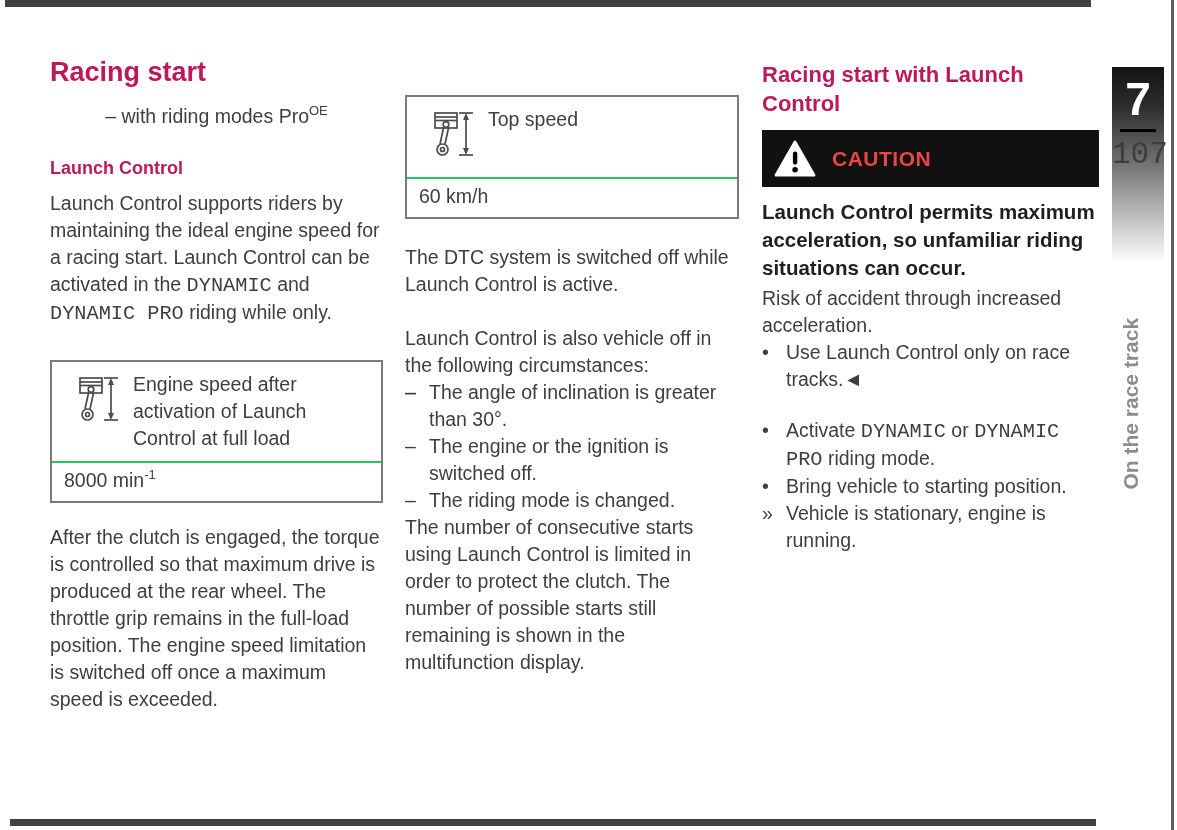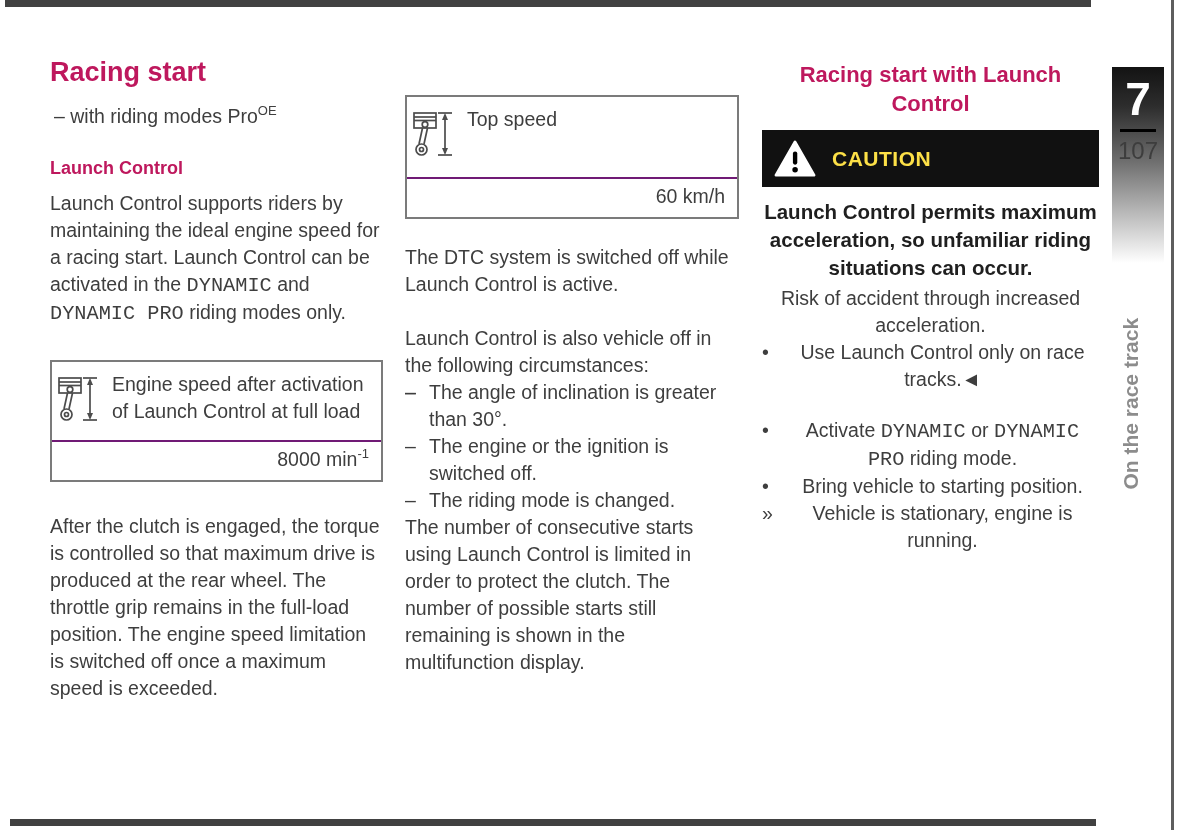--- a/index.html
+++ b/index.html
@@ -7,52 +7,52 @@
         font-family:"Liberation Sans",sans-serif;color:#3e3e3e;}
   .topbar{position:absolute;left:5px;top:0;width:1086px;height:7px;background:#414141;}
   .bottombar{position:absolute;left:10px;top:819px;width:1086px;height:7px;background:#414141;}
   .rightline{position:absolute;left:1171px;top:0;width:3px;height:830px;background:#5e5e5e;}
 
   
   .tab{position:absolute;left:1112px;top:67px;width:52px;height:196px;text-align:center;
        background:linear-gradient(180deg,#131313 0%,#2d2d2d 20%,#6e6e6e 48%,#b2b2b2 72%,#ffffff 100%);}
   .tab .num{color:#ffffff;font-weight:bold;font-size:46px;line-height:1;padding-top:9px;}
   .tab .rule{width:36px;height:3px;background:#000;margin:7px auto 5px;}
-  .tab .pagenum{color:#3d3d3d;font-size:24px;font-weight:normal;}
+  .tab .pagenum{color:#3d3d3d;font-size:31px;font-weight:normal;font-family:Liberation Mono, monospace;}
 
   .sidelabel{position:absolute;left:1016px;top:357px;width:235px;height:30px;
              transform:rotate(-90deg);font-weight:bold;font-size:21px;color:#8c8c8c;
              text-align:left;white-space:nowrap;}
 
   .col{position:absolute;font-size:19.5px;line-height:27px;}
   .col1{left:50px;top:57px;width:333px;}
   .col2{left:405px;top:95px;width:334px;}
-  .col3{left:762px;top:60px;width:337px;text-align:center;}
+  .col3{left:762px;top:60px;width:337px;}
 
   h1,h2{color:#be185d;margin:0;}
   .h-main{font-size:27px;line-height:30px;margin-bottom:16px;}
   .h-sub{font-size:18px;line-height:26px;margin-bottom:9px;}
   .h-col3{font-size:22px;line-height:29px;margin-bottom:12px;}
-  .subtitle{margin:0 4px 25px;}
+  .subtitle{margin:0 4px 25px;text-align:center;}
   p{margin:0;}
   sup{font-size:13px;line-height:0;position:relative;top:-1px;}
   .mono{font-family:"Liberation Mono","DejaVu Sans Mono",monospace;font-size:1.04em;}
 
   .infobox{border:2px solid #7b7b7b;}
-  .infobox .toprow{padding:9px 11px 9px 3px;overflow:hidden;min-height:60px;}
+  .infobox .toprow{padding:9px 11px 9px 24px;overflow:hidden;min-height:60px;}
   .infobox .piston{float:left;margin:1px 10px 2px 1px;}
-  .infobox .valuerow{border-top:2px solid #701a75;padding:4px 12px 7px;text-align:right;}
+  .infobox .valuerow{border-top:2px solid #22c55e;padding:4px 12px 7px;}
   .mt-box1{margin-top:33px;}
-  .mt-para{margin-top:31px;}
+  .mt-para{margin-top:21px;}
   .box2 .toprow{min-height:62px;}
 
   .dash-item,.bullet-item{position:relative;padding-left:24px;}
   .dash-item .mk,.bullet-item .mk{position:absolute;left:0;top:0;}
 
-  .caution{background:#111;color:#fde047;display:flex;align-items:center;gap:16px;
+  .caution{background:#111;color:#ef4444;display:flex;align-items:center;gap:16px;
            padding:8px 12px;height:41px;}
   .caution .cap{font-size:21px;font-weight:bold;letter-spacing:.5px;}
   .warnbold{font-weight:bold;color:#1f1f1f;font-size:20.5px;line-height:28px;margin-top:11px;}
   .risk{margin-top:3px;}
   .gap-before{margin-top:24px;}
   svg{display:block;}
 </style>
 </head>
 <body>
 
@@ -67,21 +67,21 @@
     <div class="rule"></div>
     <div class="pagenum">107</div>
   </div>
 
   <div class="sidelabel">On the race track</div>
 
   <div class="col col1">
     <h1 class="h-main">Racing start</h1>
     <p class="subtitle"><span>– with riding modes Pro</span><sup>OE</sup></p>
     <h2 class="h-sub">Launch Control</h2>
-    <p><span>Launch Control supports riders by maintaining the ideal engine speed for a racing start. Launch Control can be activated in the </span><span class="mono">DYNAMIC</span><span> and </span><span class="mono">DYNAMIC PRO</span><span> riding modes only.</span></p>
+    <p><span>Launch Control supports riders by maintaining the ideal engine speed for a racing start. Launch Control can be activated in the </span><span class="mono">DYNAMIC</span><span> and </span><span class="mono">DYNAMIC PRO</span><span> riding while only.</span></p>
 
     <div class="infobox mt-box1">
       <div class="toprow">
         <span class="piston">
           <svg width="46" height="54" viewBox="0 0 46 54" fill="none" stroke="#4c4c4c" stroke-width="1.7">
             <rect x="3" y="6" width="22" height="15"></rect>
             <line x1="3" y1="10" x2="25" y2="10"></line>
             <line x1="3" y1="13.5" x2="25" y2="13.5"></line>
             <circle cx="14" cy="17.5" r="2.8"></circle>
             <line x1="11.5" y1="21" x2="8" y2="37"></line>

